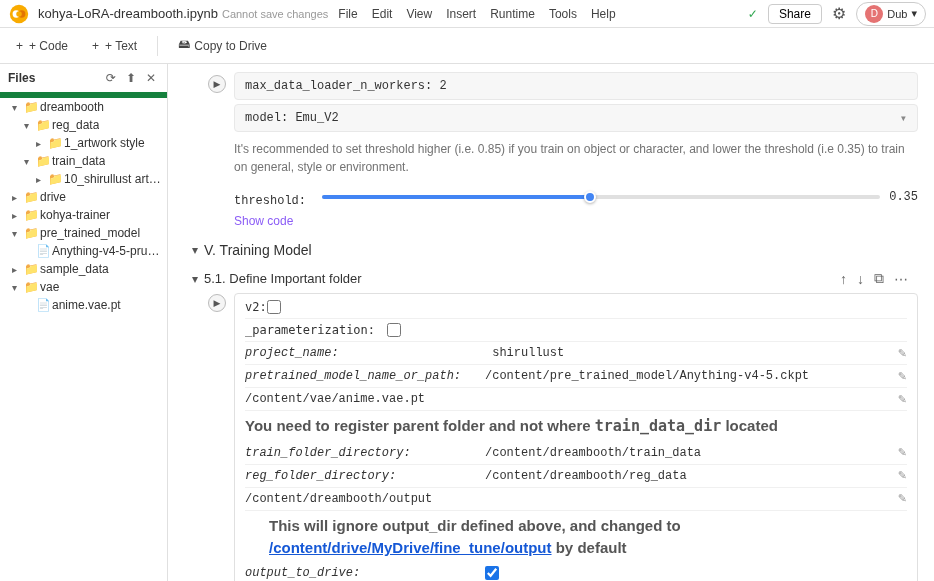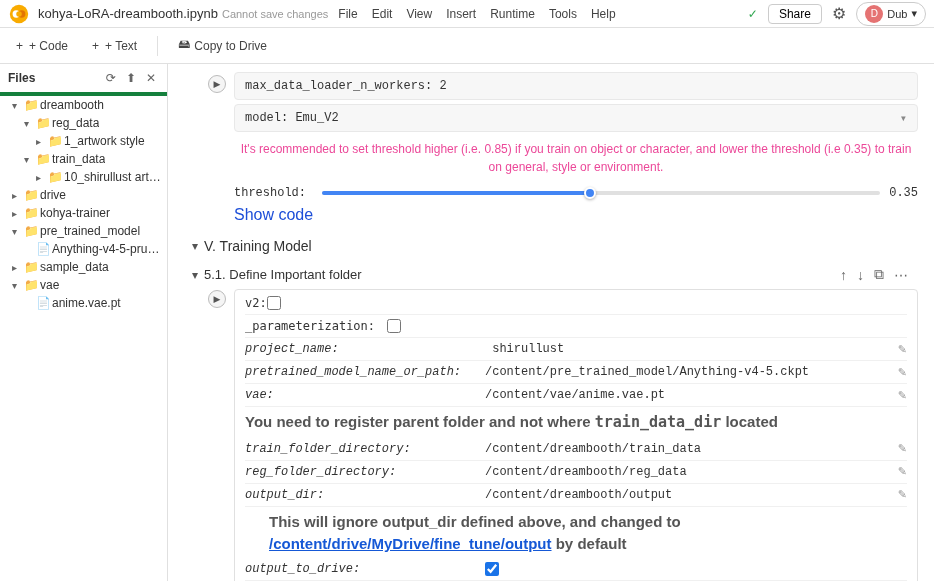--- a/index.html
+++ b/index.html
@@ -16,21 +16,21 @@
     
     .toolbar { display: flex; align-items: center; background: #fff; border-bottom: 1px solid #e0e0e0; padding: 4px 8px; height: 36px; gap: 8px; }
     .toolbar-btn { display: flex; align-items: center; gap: 4px; font-size: 12px; cursor: pointer; padding: 3px 8px; border-radius: 4px; background: none; border: none; color: #444; }
     .toolbar-separator { width: 1px; height: 20px; background: #e0e0e0; margin: 0 4px; }
 
     
     .main-layout { display: flex; height: calc(581px - 64px); }
 
     
     .sidebar { width: 168px; min-width: 168px; background: #fff; border-right: 1px solid #e0e0e0; overflow-y: auto; font-size: 12px; }
-    .sidebar-header { display: flex; align-items: center; justify-content: space-between; padding: 6px 8px; font-weight: 600; font-size: 12px; border-bottom: 4px solid #15803d; }
+    .sidebar-header { display: flex; align-items: center; justify-content: space-between; padding: 6px 8px; font-weight: 600; font-size: 12px; border-bottom: 6px solid #15803d; }
     .sidebar-header-actions { display: flex; gap: 4px; }
     .sidebar-icon-btn { background: none; border: none; cursor: pointer; font-size: 12px; color: #666; padding: 1px 3px; }
     .tree-item { display: flex; align-items: center; padding: 2px 4px; cursor: pointer; white-space: nowrap; overflow: hidden; }
     .tree-item .chevron { width: 12px; font-size: 10px; color: #666; flex-shrink: 0; }
     .tree-item .file-icon { width: 16px; font-size: 12px; flex-shrink: 0; text-align: center; }
     .tree-item .label { font-size: 12px; overflow: hidden; text-overflow: ellipsis; }
     .indent-1 { padding-left: 12px; }
     .indent-2 { padding-left: 24px; }
     .indent-3 { padding-left: 36px; }
 
@@ -48,31 +48,31 @@
 
     
     .section-header { display: flex; align-items: center; padding: 8px 12px 4px 8px; }
     .section-toggle { font-size: 12px; color: #555; margin-right: 6px; cursor: pointer; }
     .section-title { font-size: 14px; font-weight: 500; color: #333; }
     .section-actions { margin-left: auto; display: flex; gap: 6px; }
     .section-action-btn { background: none; border: none; cursor: pointer; font-size: 14px; color: #666; padding: 2px; }
 
     
     .slider-row { display: flex; align-items: center; padding: 4px 0; }
-    .slider-label { font-family: 'Courier New', monospace; font-size: 12px; margin-right: 8px; }
+    .slider-label { font-family: 'Courier New', monospace; font-size: 12px; margin-right: 8px; margin-top: 8px; }
     .slider-track { flex: 1; height: 4px; background: #e0e0e0; border-radius: 2px; position: relative; margin: 0 8px; }
     .slider-fill { height: 100%; background: #4285f4; border-radius: 2px; }
     .slider-thumb { width: 12px; height: 12px; border-radius: 50%; background: #4285f4; position: absolute; top: -4px; transform: translateX(-50%); border: 2px solid #fff; box-shadow: 0 1px 3px rgba(0,0,0,0.3); }
     .slider-value { font-size: 12px; font-family: 'Courier New', monospace; min-width: 30px; text-align: right; }
 
     
-    .desc-text { font-size: 12px; color: #ec4899; padding: 4px 0 6px; line-height: 1.5; text-align: center; }
-
-    
-    .show-code-link { font-size: 16px; color: #1d4ed8; cursor: pointer; padding: 2px 0 6px; display: inline-block; }
+    .desc-text { font-size: 12px; color: #737373; padding: 4px 0 6px; line-height: 1.5; }
+
+    
+    .show-code-link { font-size: 12px; color: #8b5cf6; cursor: pointer; padding: 2px 0 6px; display: inline-block; }
 
     
     .checkbox-blue { accent-color: #1a73e8; width: 14px; height: 14px; cursor: pointer; }
 
     
     .subsection-header { display: flex; align-items: center; padding: 6px 8px 2px; }
     .subsection-toggle { font-size: 12px; color: #555; margin-right: 6px; cursor: pointer; }
     .subsection-title { font-size: 13px; font-weight: 500; color: #333; }
 
     
@@ -309,21 +309,20 @@
               <span class="form-row-edit-icon">✎</span>
             </div>
 
             <div class="form-row">
               <span class="form-label">pretrained_model_name_or_path:</span>
               <input type="text" class="form-value" value="/content/pre_trained_model/Anything-v4-5.ckpt" style="">
               <span class="form-row-edit-icon">✎</span>
             </div>
 
             <div class="form-row">
-              <span class="form-label">vae:</span>
               <input type="text" class="form-value" value="/content/vae/anime.vae.pt" style="">
               <span class="form-row-edit-icon">✎</span>
             </div>
 
             <div class="cell-notice">
               <span>You need to register parent folder and not where </span>
               <code>train_data_dir</code>
               <span> located</span>
             </div>
 
@@ -333,21 +332,20 @@
               <span class="form-row-edit-icon">✎</span>
             </div>
 
             <div class="form-row">
               <span class="form-label">reg_folder_directory:</span>
               <input type="text" class="form-value" value="/content/dreambooth/reg_data" style="">
               <span class="form-row-edit-icon">✎</span>
             </div>
 
             <div class="form-row">
-              <span class="form-label">output_dir:</span>
               <input type="text" class="form-value" value="/content/dreambooth/output" style="">
               <span class="form-row-edit-icon">✎</span>
             </div>
 
             <div class="cell-notice" style="padding:4px 0 2px;margin-left:24px;">
               <span>This will ignore output_dir defined above, and changed to</span>
               <span class="blue-link">/content/drive/MyDrive/fine_tune/output</span>
               <span>by default</span>
             </div>
 

